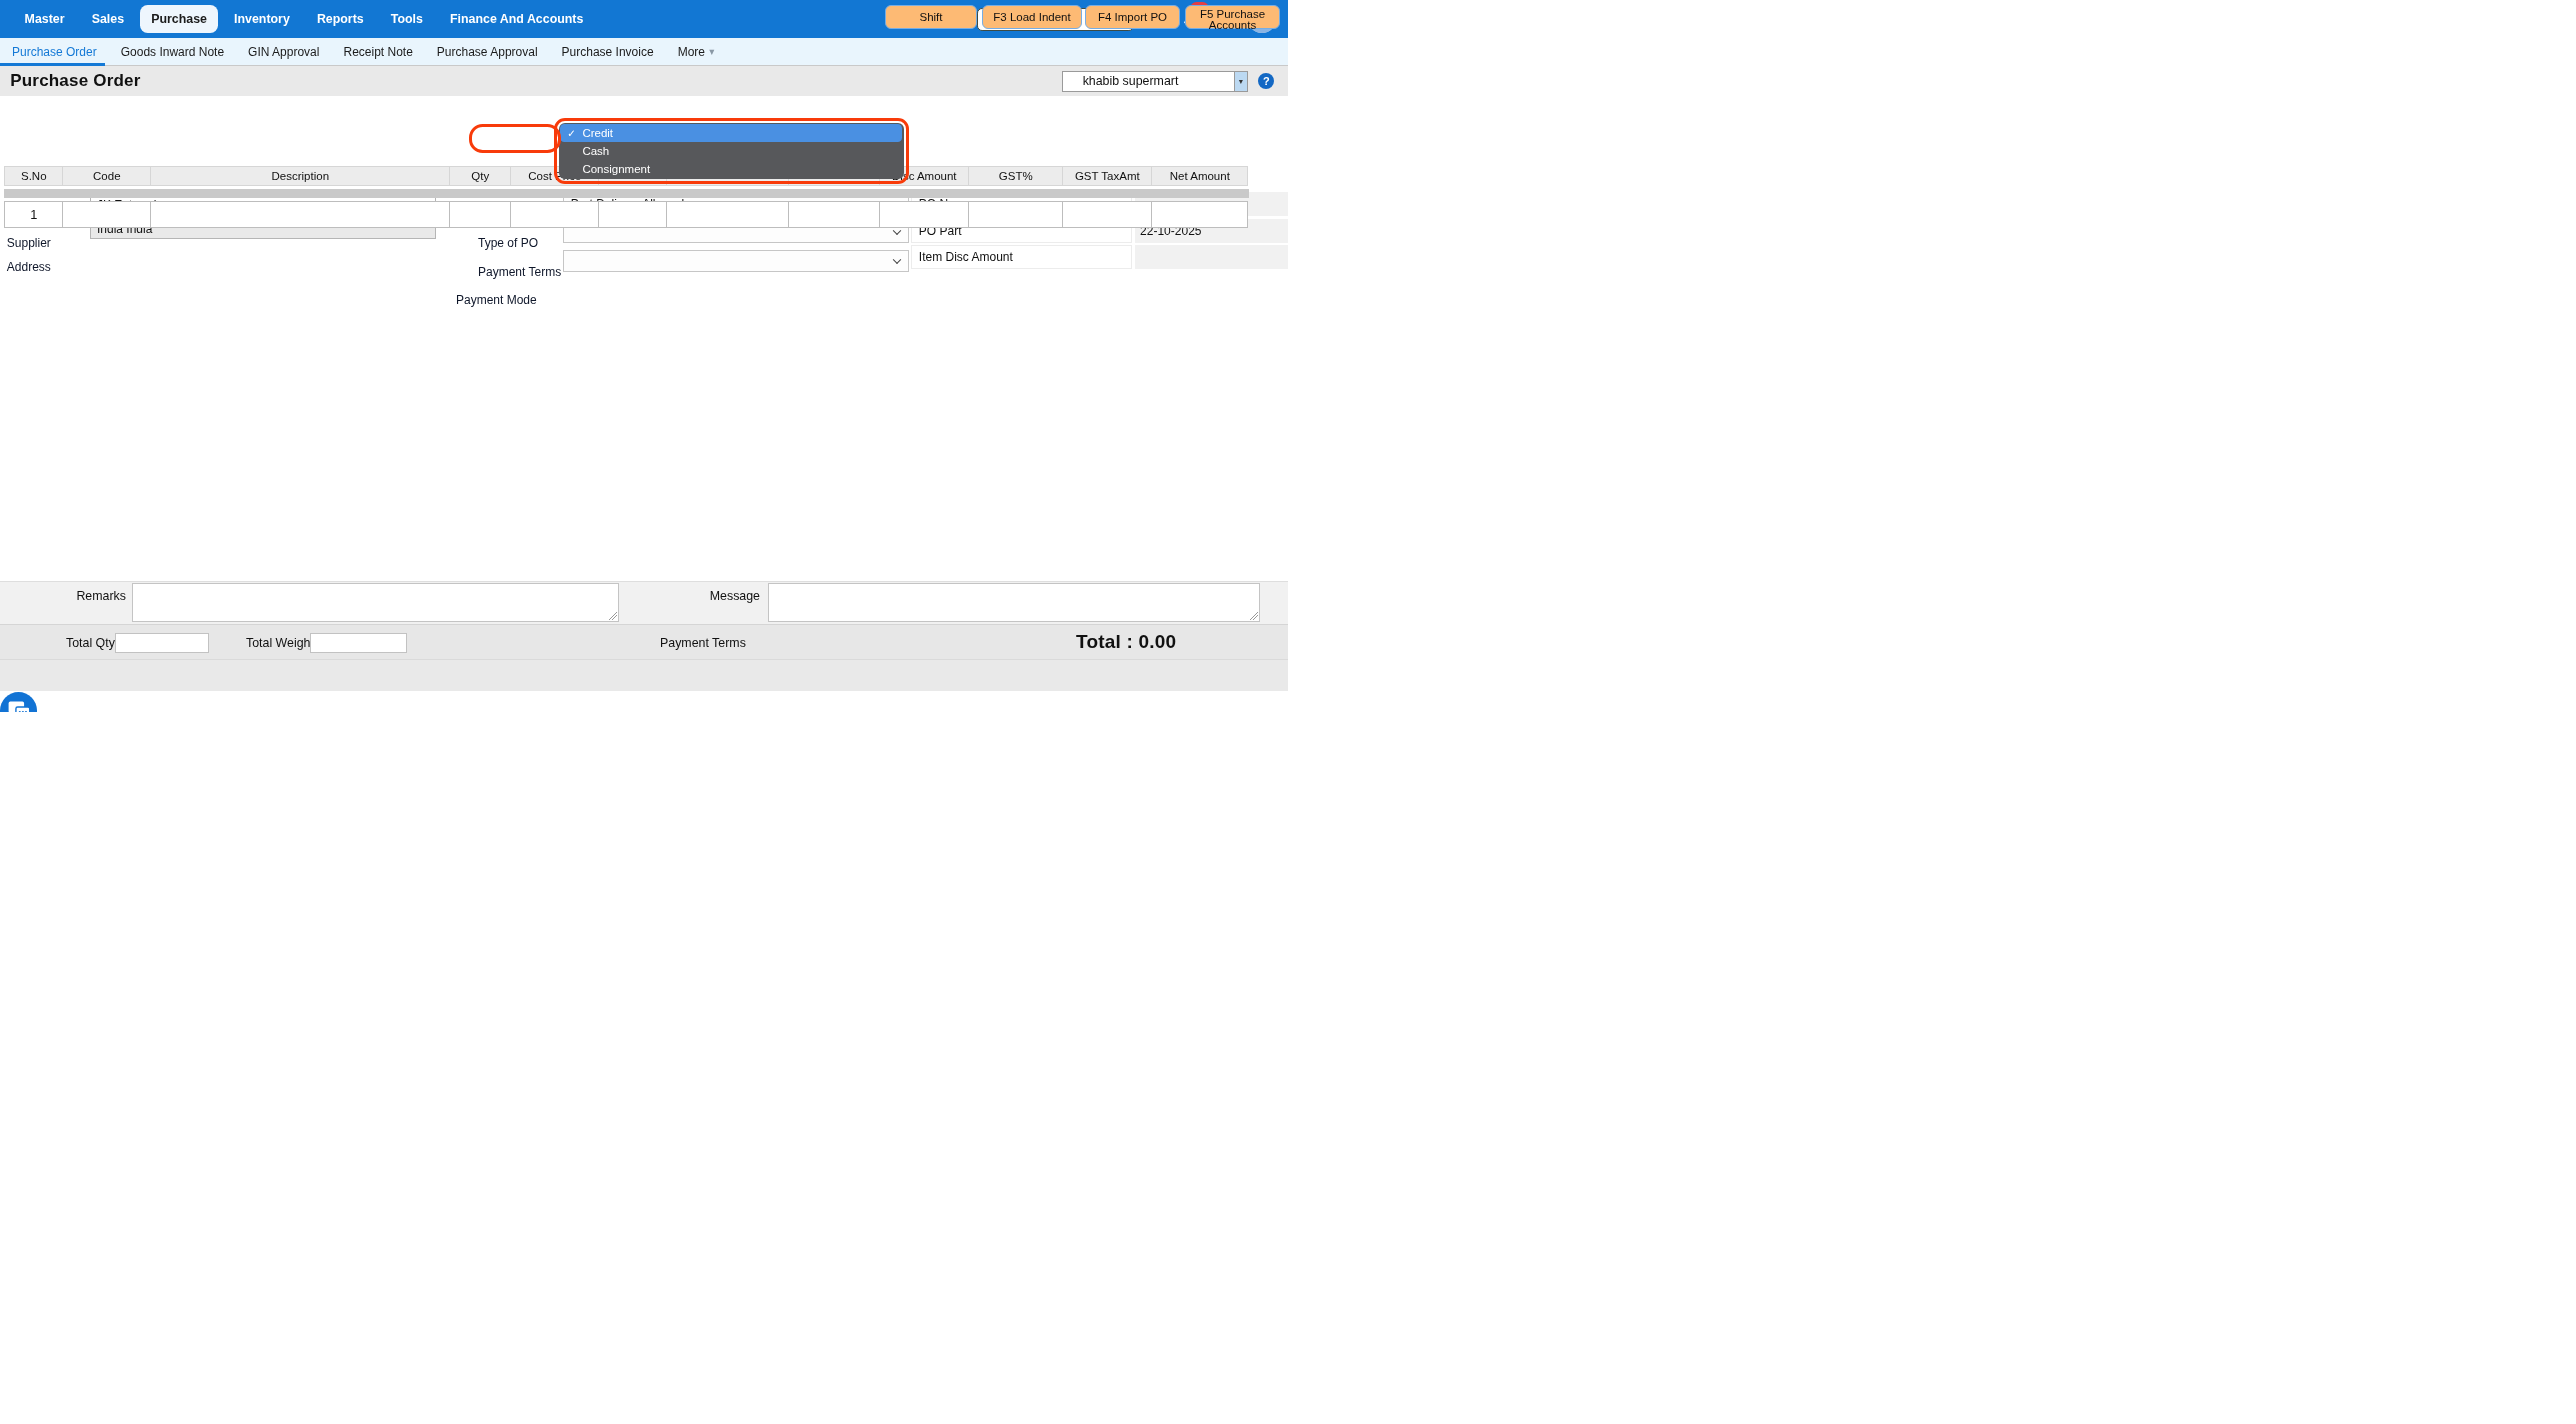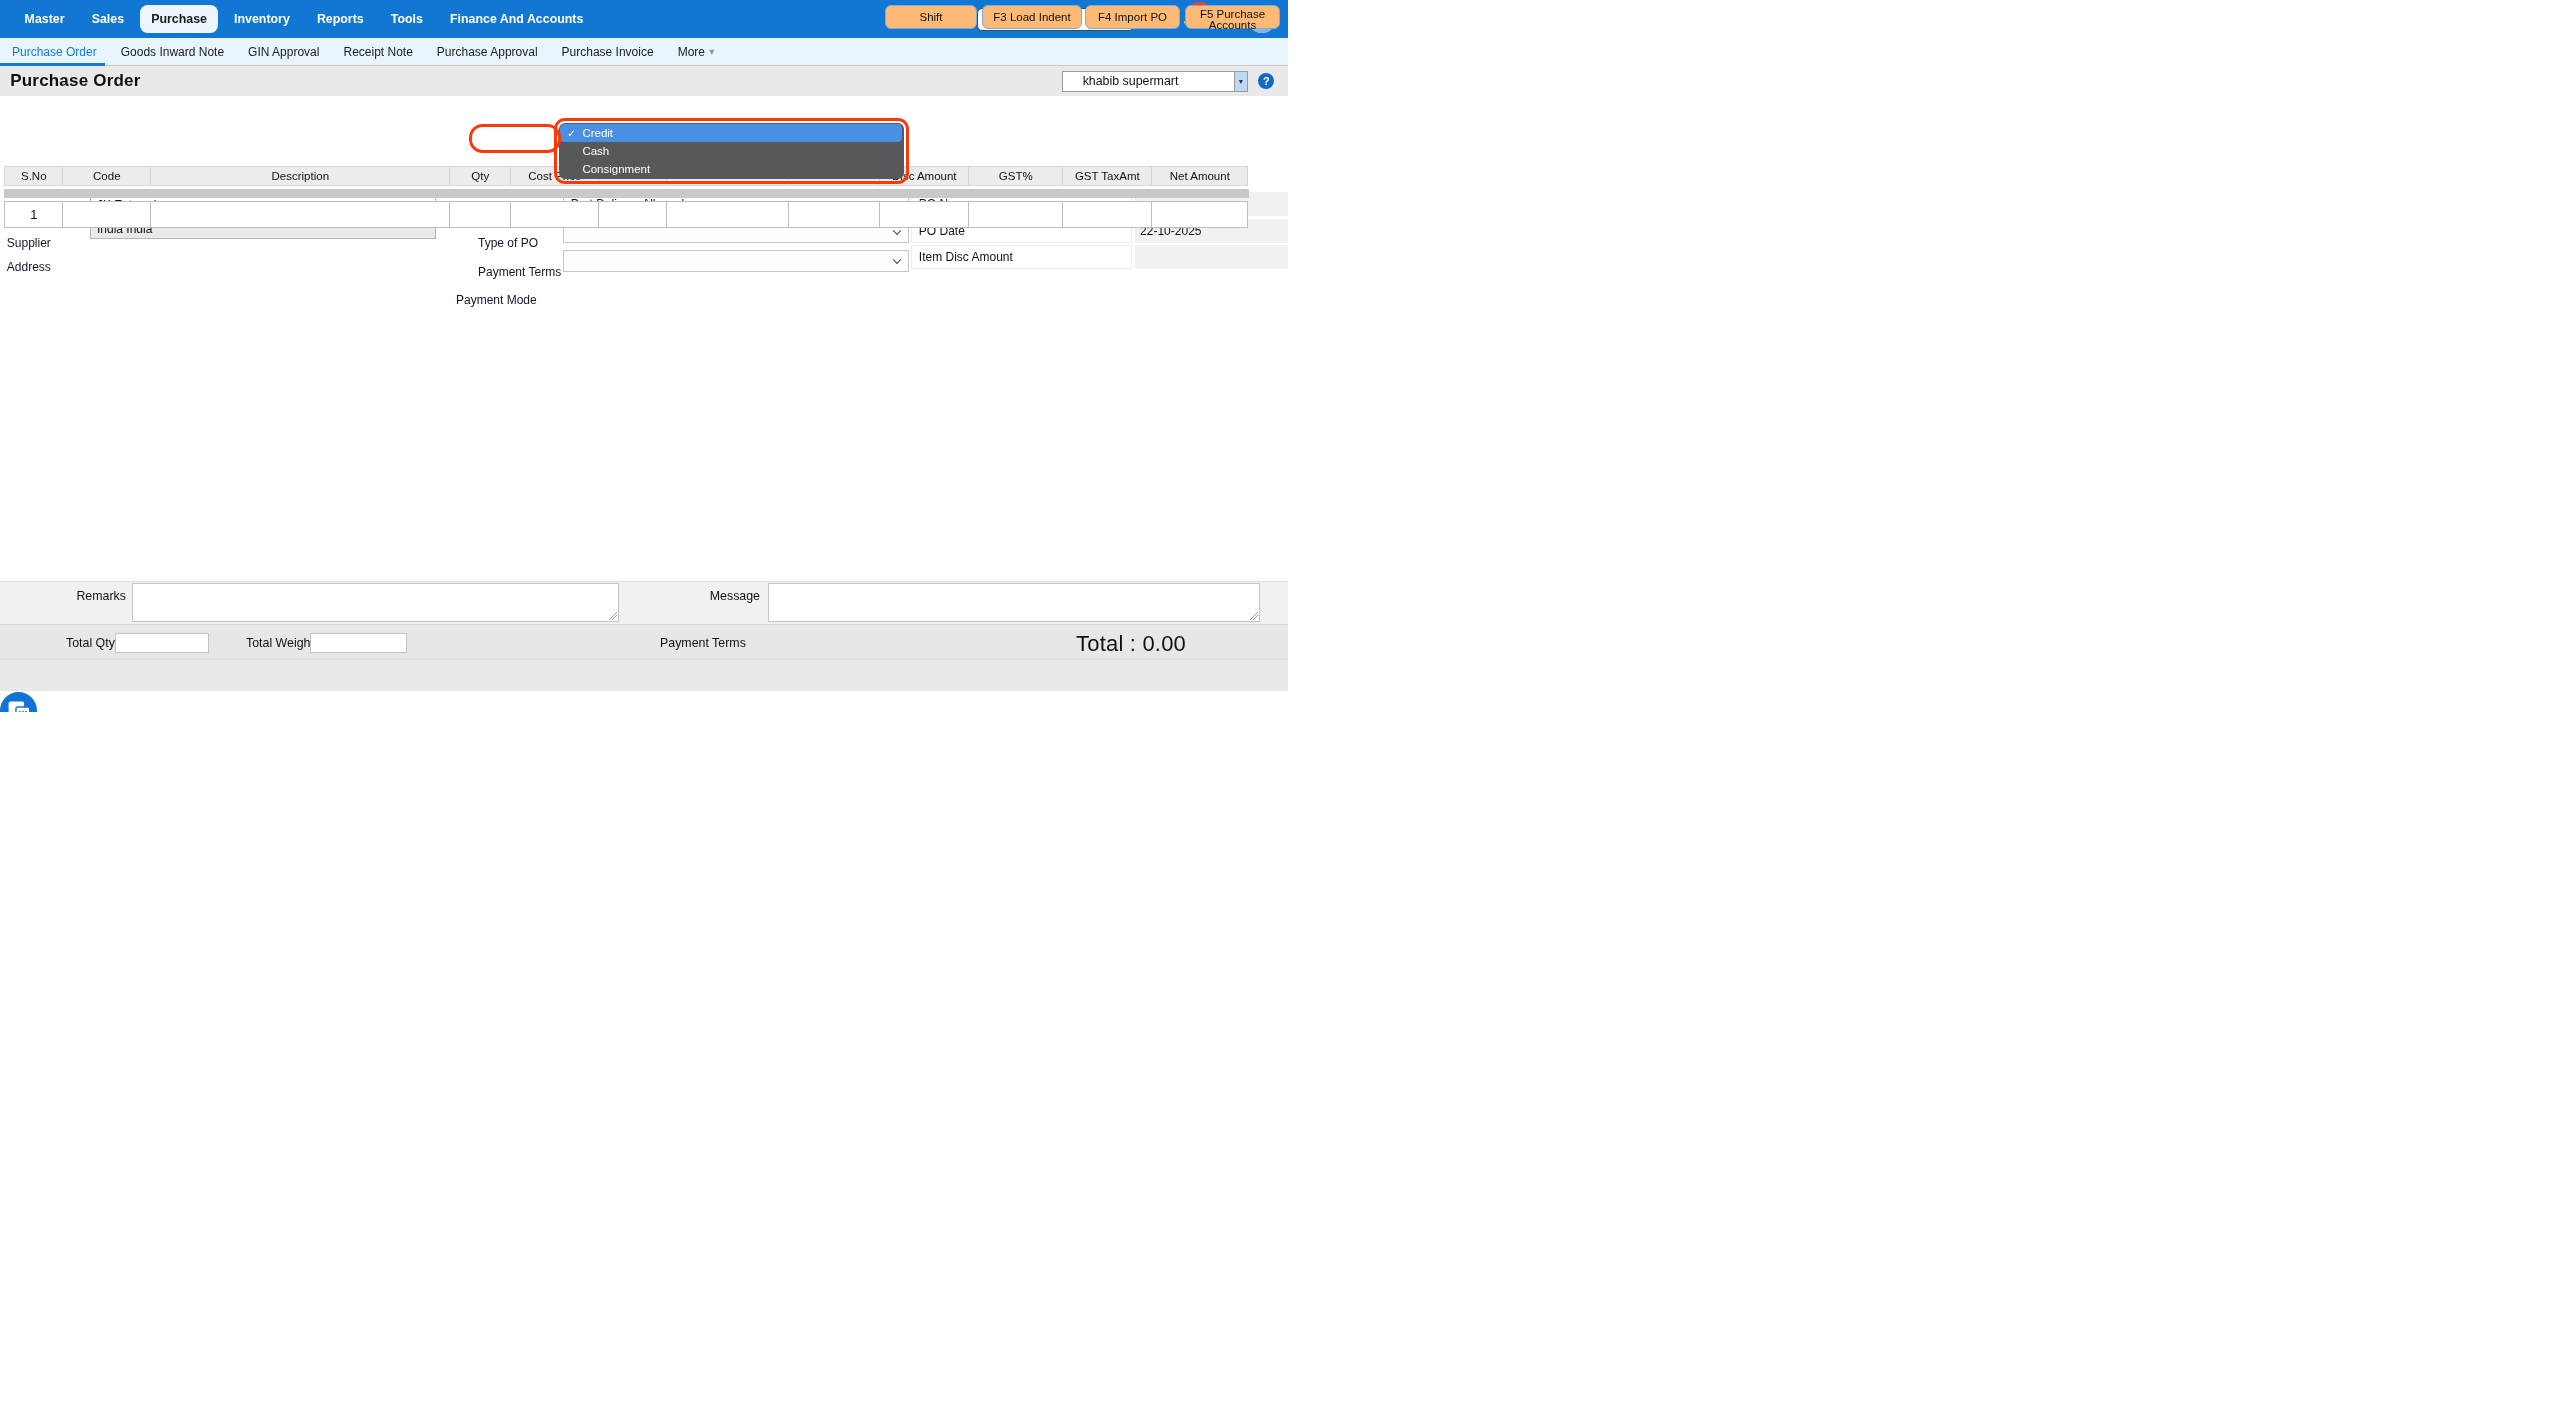--- a/index.html
+++ b/index.html
@@ -67,21 +67,21 @@
   .c5{width:68px;} .c6{width:122px;} .c7{width:91px;} .c8{width:89px;} .c9{width:94px;} .c10{width:89px;} .c11{width:96px;}
 
   
   .remarks-zone { position:absolute; left:0; top:581px; width:1288px; height:43px; background:#f1f1f1; border-top:0.9px solid #dedede; }
   .zlabel { position:absolute; font-size:12.4px; }
   .ta { position:absolute; background:#fff; border:0.9px solid #c4c4c4; resize:none; outline:none; font-family:"Liberation Sans",sans-serif; font-size:11px; padding:3.4px 5.1px; }
   .ta-grip { position:absolute; width:7.7px; height:7.7px; pointer-events:none;
     background:linear-gradient(135deg, transparent 0 45%, #999 45% 52%, transparent 52% 65%, #999 65% 72%, transparent 72%); }
   .totals-zone { position:absolute; left:0; top:624px; width:1288px; height:36px; background:#e7e7e7; border-top:0.9px solid #d5d5d5; }
   .small-input { position:absolute; height:19.6px; width:94px; background:#fff; border:0.9px solid #c2c2c2; outline:none; font-size:11px; padding:0 4.3px; font-family:"Liberation Sans",sans-serif; }
-  .grand-total { position:absolute; left:1076px; top:631px; font-size:22px; font-weight:400; letter-spacing:0.2px;text-align:center; }
+  .grand-total { position:absolute; left:1076px; top:631px; font-size:19px; font-weight:700; letter-spacing:0.2px;text-align:center; }
   .buttons-zone { position:absolute; left:0; top:659px; width:1288px; height:32px; background:#e9e9e9; border-top:0.9px solid #dadada; }
   .fbtn { position:absolute; top:5.1px; height:24px; background:#fdba74; border:1.3px solid #77ade3; border-radius:6px; font-size:11.5px; color:#111; font-family:"Liberation Sans",sans-serif; cursor:pointer; text-align:center; line-height:11px; overflow:visible; padding:0; }
   .footer-white { position:absolute; left:0; top:692px; width:1288px; height:20.4px; background:#fff; }
   .chat-fab { position:absolute; left:0px; top:692px; width:37px; height:37px; border-radius:50%; background:#1273d4; cursor:pointer; z-index:70; }
 </style>
 </head>
 <body>
 
 <div class="nav">
   <div class="nav-items">
@@ -164,21 +164,21 @@
   <div class="selectbox" style="left:563px; top:125px; width:346px;">
       <span class="chev"></span>
     </div>
   <div class="flabel" style="left:456px; top:158px;">Payment Mode</div>
   <div class="selectbox" style="left:563px; top:154px; width:346px;">
       <span class="chev"></span>
     </div>
 
   <div class="rrow-label" style="top:96px;">PO No</div>
   <div class="rrow-val" style="top:96px;"></div>
-  <div class="rrow-label" style="top:123px;">PO Date</div>
+  <div class="rrow-label" style="top:123px;">PO Part</div>
   <div class="rrow-val" style="top:123px;">22-10-2025</div>
   <div class="rrow-label" style="top:149px;">Item Disc Amount</div>
   <div class="rrow-val" style="top:149px;"></div>
 </div>
 
 <div class="grid">
   <div class="grow ghead">
     <div class="gcell c0">S.No</div>
     <div class="gcell c1">Code</div>
     <div class="gcell c2">Description</div>

